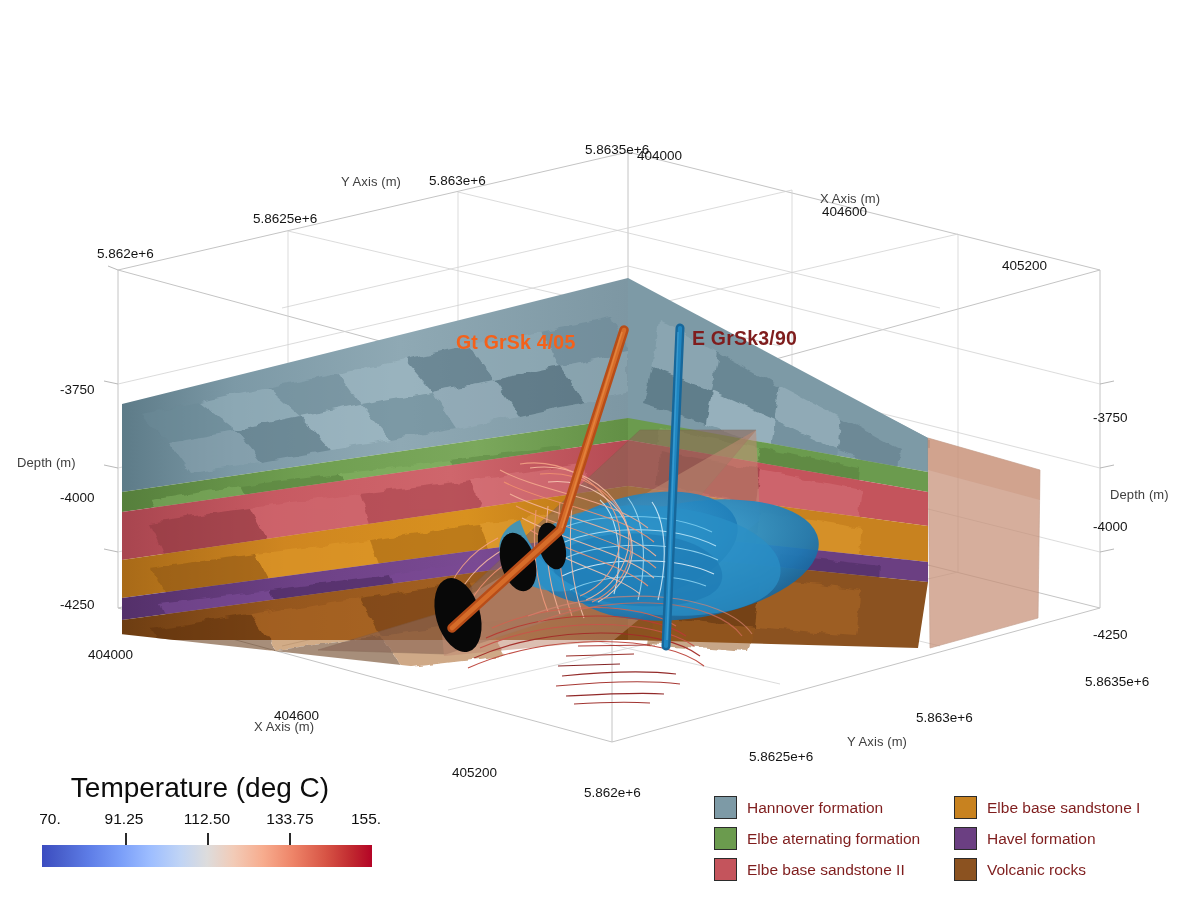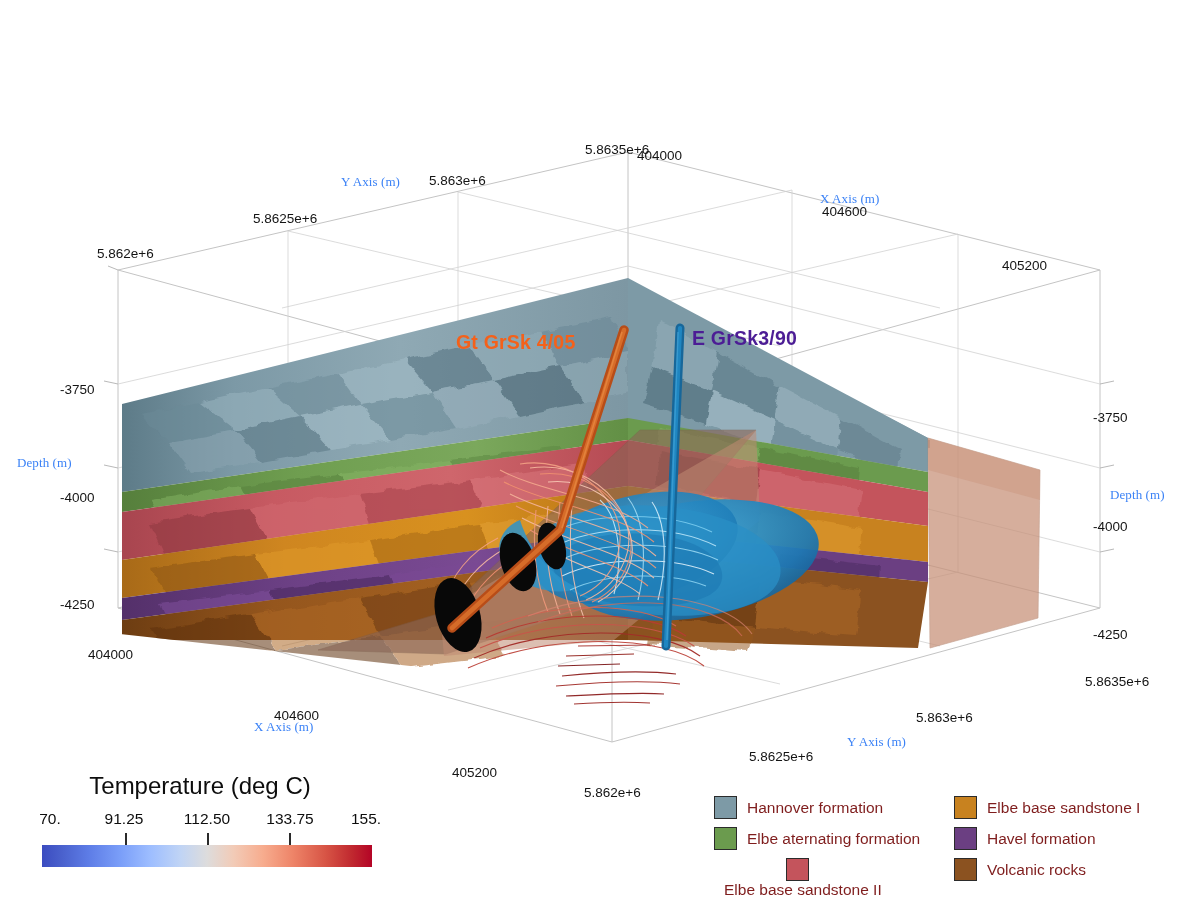--- a/index.html
+++ b/index.html
@@ -2,32 +2,32 @@
 <html><head>
 <meta charset="utf-8">
 <title>3D Geothermal Reservoir Visualization</title>
 <style>
   html,body{margin:0;padding:0;background:#ffffff;}
   body{width:1200px;height:924px;position:relative;overflow:hidden;
        font-family:"Liberation Sans","DejaVu Sans",sans-serif;color:#000;}
 
   #scene{position:absolute;left:0;top:0;width:1200px;height:924px;}
 
-  .axlabel{position:absolute;font-size:13px;color:#3b82f6;white-space:nowrap;
-           letter-spacing:.1px;font-family:Liberation Serif, serif;}
+  .axlabel{position:absolute;font-size:13px;color:#404040;white-space:nowrap;
+           letter-spacing:.1px;font-family:Liberation Sans, sans-serif;}
   .tick{position:absolute;font-size:13.5px;color:#141414;white-space:nowrap;
         font-family:"Liberation Sans","DejaVu Sans",sans-serif;}
 
   .welllabel{position:absolute;font-weight:bold;font-size:19.5px;white-space:nowrap;
              letter-spacing:.2px;font-family:"Liberation Sans","DejaVu Sans",sans-serif;}
 
   
   #cbar-wrap{position:absolute;left:0px;top:772px;width:400px;height:110px;}
   #cbar-title{position:absolute;left:0;top:0;width:400px;text-align:center;
-              font-size:24px;color:#0d0d0d;font-family:"Liberation Sans","DejaVu Sans",sans-serif;}
+              font-size:28px;color:#0d0d0d;font-family:"Liberation Sans","DejaVu Sans",sans-serif;}
   #cbar-ticklabels{position:absolute;left:0;top:38px;width:400px;height:20px;}
   #cbar-ticklabels span{position:absolute;font-size:15.5px;color:#0d0d0d;
               transform:translateX(-50%);white-space:nowrap;}
   #cbar-bar{position:absolute;left:42px;top:845px;width:330px;height:22px;
     background:linear-gradient(to right,
       #3b4cc0 0%, #4a61cd 6%, #5d7ce6 14%, #7b9ff9 24%, #9ebeff 33%,
       #c0d4f5 42%, #dddcdc 50%, #f2cbb7 58%, #f7ac8e 67%, #ee8468 76%,
       #d75445 86%, #c0282f 94%, #b40426 100%);
   }
   .cbar-tickmark{position:absolute;width:2px;height:13px;background:#2a2a2a;top:833px;}
@@ -399,21 +399,21 @@
 <div class="tick" style="left:274px; top:708px;">404600</div>
 <div class="tick" style="left:452px; top:765px;">405200</div>
 <div class="axlabel" style="left:254px; top:719px;">X Axis (m)</div>
 
 <div class="tick" style="left:916px; top:710px;">5.863e+6</div>
 <div class="tick" style="left:749px; top:749px;">5.8625e+6</div>
 <div class="tick" style="left:584px; top:785px;">5.862e+6</div>
 <div class="axlabel" style="left:847px; top:734px;">Y Axis (m)</div>
 
 <div class="welllabel" style="left:456px; top:331px; color:#f4611a;">Gt GrSk 4/05</div>
-<div class="welllabel" style="left:692px; top:327px; color:#4c1d95;">E GrSk3/90</div>
+<div class="welllabel" style="left:692px; top:327px; color:#7f1d1d;">E GrSk3/90</div>
 
 <div id="cbar-wrap">
   <div id="cbar-title">Temperature (deg C)</div>
   <div id="cbar-ticklabels">
     <span style="left:50px;">70.</span>
     <span style="left:124px;">91.25</span>
     <span style="left:207px;">112.50</span>
     <span style="left:290px;">133.75</span>
     <span style="left:366px;">155.</span>
   </div>
@@ -425,21 +425,21 @@
 
 <div id="legend">
   <div class="leg-item" style="left:0px; top:0px;">
     <span class="leg-sw" style="background:#7d9aa6;"></span>
     <span class="leg-tx">Hannover formation</span>
   </div>
   <div class="leg-item" style="left:0px; top:31px;">
     <span class="leg-sw" style="background:#6b9b4e;"></span>
     <span class="leg-tx">Elbe aternating formation</span>
   </div>
-  <div class="leg-item" style="left:0px; top:62px;flex-direction:column;">
+  <div class="leg-item" style="left:0px; top:62px;">
     <span class="leg-sw" style="background:#c4545c;"></span>
     <span class="leg-tx">Elbe base sandstone II</span>
   </div>
   <div class="leg-item" style="left:240px; top:0px;">
     <span class="leg-sw" style="background:#c8821f;"></span>
     <span class="leg-tx">Elbe base sandstone I</span>
   </div>
   <div class="leg-item" style="left:240px; top:31px;">
     <span class="leg-sw" style="background:#6b3f82;"></span>
     <span class="leg-tx">Havel formation</span>

